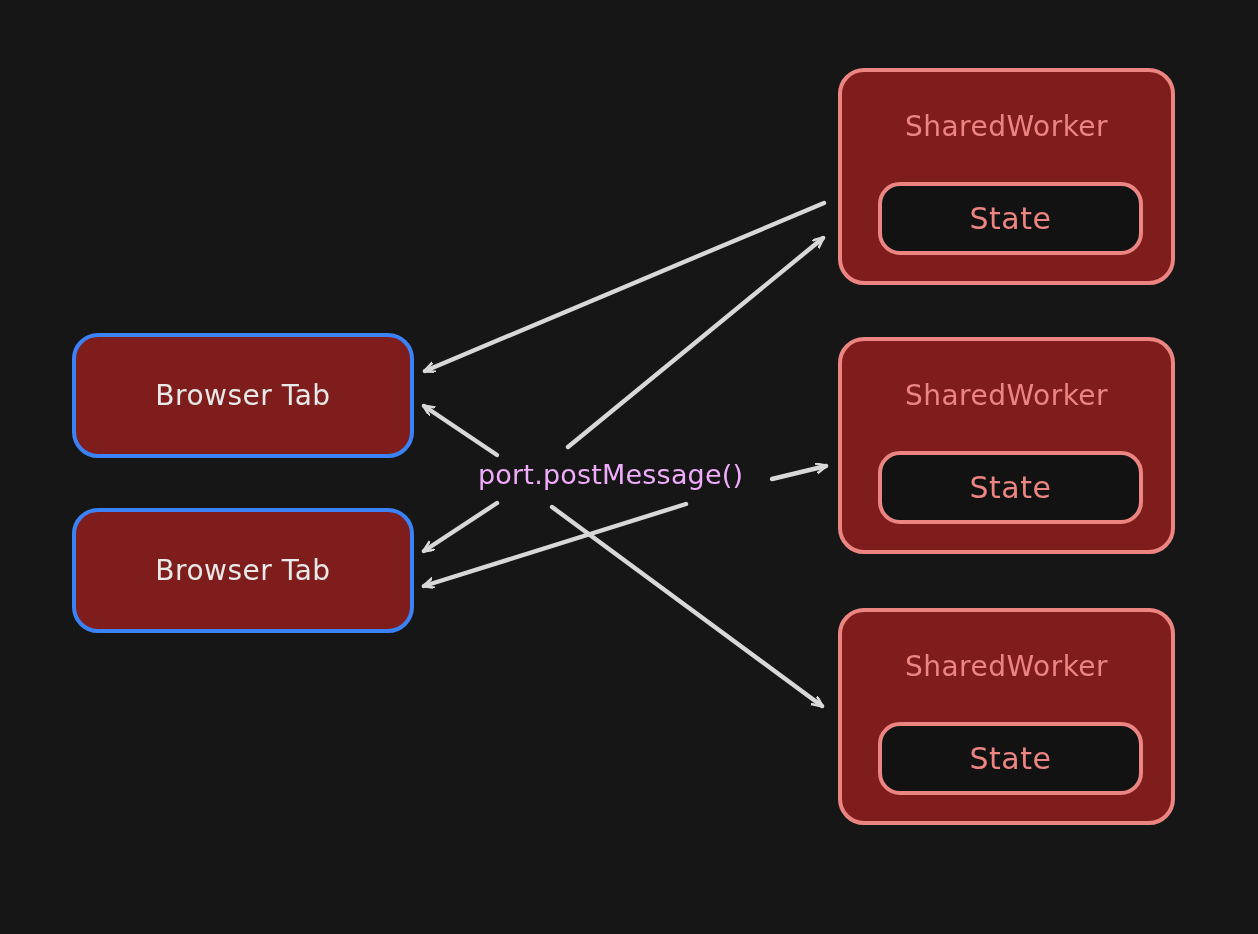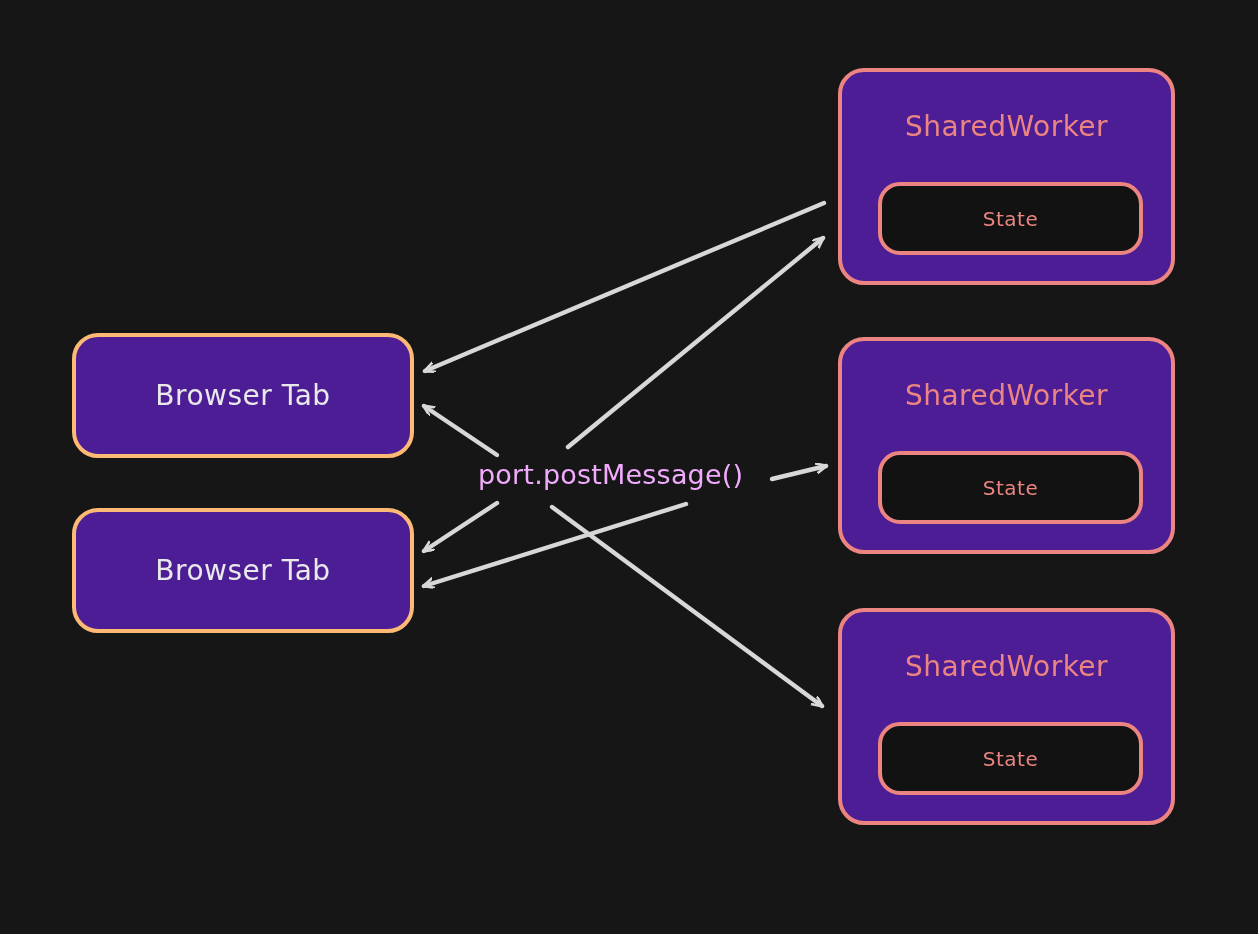--- a/index.html
+++ b/index.html
@@ -24,24 +24,24 @@
     inset: 0;
     width: 1258px;
     height: 934px;
     pointer-events: none;
   }
 
   
   .node {
     position: absolute;
     border-style: solid;
-    background: #4c1d95;
+    background: #7f1d1d;
   }
   .node-tab {
-    border: 4px solid #fdba74;
+    border: 4px solid #3b82f6;
     border-radius: 26px;
     display: flex;
     align-items: center;
     justify-content: center;
   }
   .node-worker {
     border: 4px solid #ec8581;
     border-radius: 26px;
   }
   .worker-title {
@@ -57,21 +57,21 @@
     position: absolute;
     border: 4px solid #ec8581;
     border-radius: 22px;
     background: #121212;
     display: flex;
     align-items: center;
     justify-content: center;
   }
   .state-label {
     color: #ec8581;
-    font-size: 20px;
+    font-size: 30px;
     letter-spacing: 0.5px;
   }
   .tab-label {
     color: #e9e9e9;
     font-size: 28px;
     letter-spacing: 0.5px;
   }
 
   
   .edge-label {

